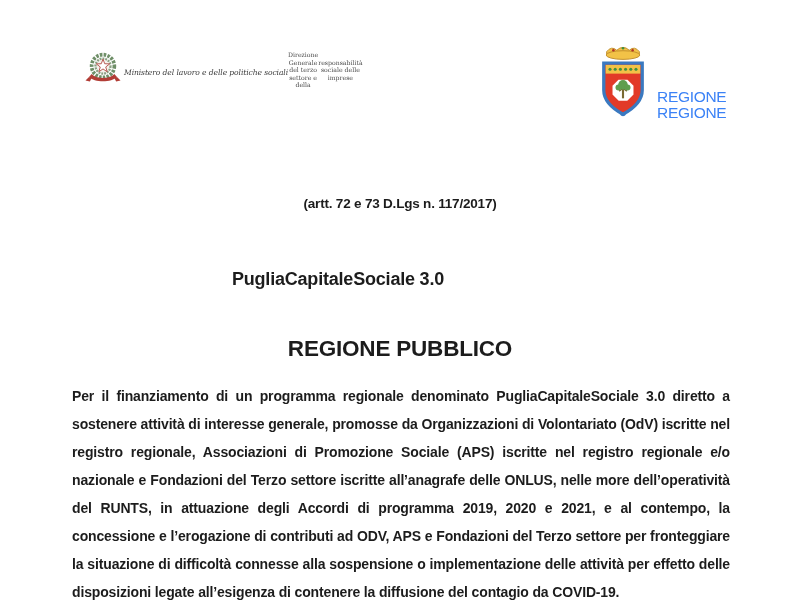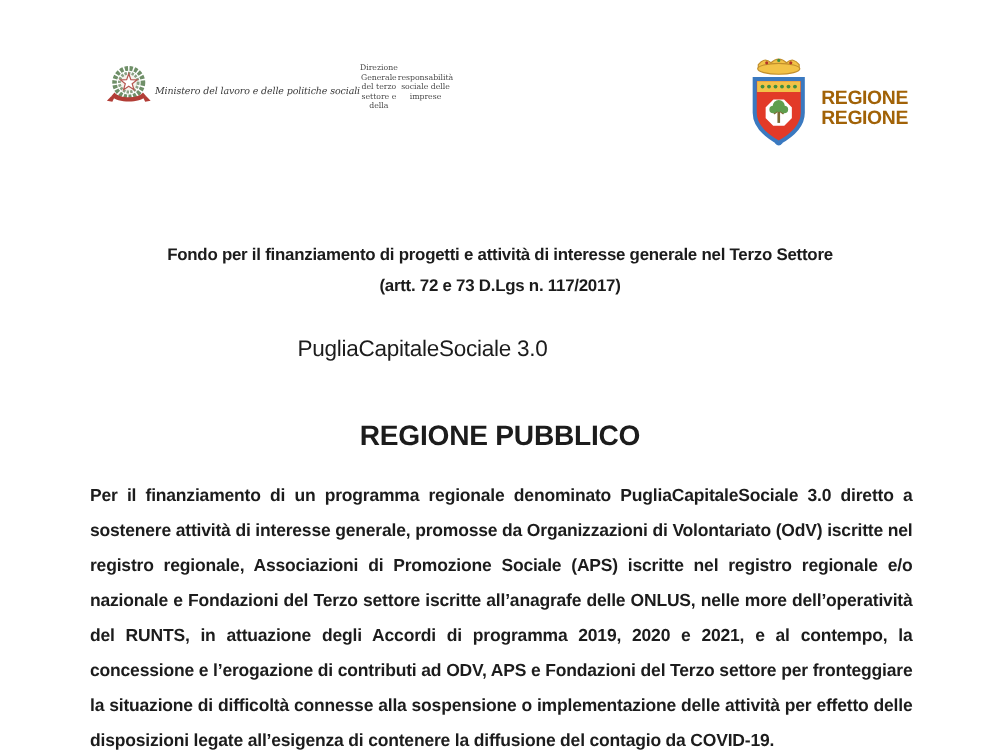--- a/index.html
+++ b/index.html
@@ -19,31 +19,31 @@
   }
   .ministry-dept{
     font-family:"DejaVu Serif", serif;font-size:6.2px;line-height:7.6px;color:#4a4a4a;
   }
   
   .region{
     position:absolute;left:598px;top:44px;display:flex;align-items:flex-start;
   }
   .region svg{display:block;}
   .region-name{
-    margin-left:9px;margin-top:27px;font-weight:bold;font-size:15.5px;
-    line-height:15.5px;letter-spacing:-0.3px;color:#a16207;
+    margin-left:9px;margin-top:45px;font-weight:normal;font-size:15.5px;
+    line-height:15.5px;letter-spacing:-0.3px;color:#3b82f6;
   }
   
   .doc-title{
     position:absolute;left:0;top:191px;width:800px;text-align:center;
     font-weight:bold;font-size:13.5px;line-height:25px;letter-spacing:-0.2px;
   }
   .program-name{
     position:absolute;left:0;top:269px;width:676px;text-align:center;
-    font-weight:normal;font-size:18px;letter-spacing:-0.2px;
+    font-weight:bold;font-size:18px;letter-spacing:-0.2px;
   }
   .heading{
     position:absolute;left:0;top:336px;width:800px;text-align:center;
     font-weight:bold;font-size:22.5px;letter-spacing:-0.2px;
   }
   .body-par{
     position:absolute;left:72px;top:382px;width:658px;
     font-weight:bold;font-size:14px;line-height:28px;letter-spacing:-0.15px;
     text-align:justify;
   }
@@ -102,21 +102,20 @@
       <path d="M22.5,73 Q26,77.5 29.5,73 Z" fill="#3a79c0"></path>
     </svg>
   </span>
   <div class="region-name">
     <div>REGIONE</div>
     <div>REGIONE</div>
   </div>
 </div>
 
 <div class="doc-title">
-  <div>Fondo per il finanziamento di progetti e attività di interesse generale nel Terzo Settore</div>
   <div>(artt. 72 e 73 D.Lgs n. 117/2017)</div>
 </div>
 
 <div class="program-name">PugliaCapitaleSociale 3.0</div>
 
 <div class="heading">REGIONE PUBBLICO</div>
 
 <div class="body-par">Per il finanziamento di un programma regionale denominato PugliaCapitaleSociale 3.0 diretto a sostenere attività di interesse generale, promosse da Organizzazioni di Volontariato (OdV) iscritte nel registro regionale, Associazioni di Promozione Sociale (APS) iscritte nel registro regionale e/o nazionale e Fondazioni del Terzo settore iscritte all’anagrafe delle ONLUS, nelle more dell’operatività del RUNTS, in attuazione degli Accordi di programma 2019, 2020 e 2021, e al contempo, la concessione e l’erogazione di contributi ad ODV, APS e Fondazioni del Terzo settore per fronteggiare la situazione di difficoltà connesse alla sospensione o implementazione delle attività per effetto delle disposizioni legate all’esigenza di contenere la diffusione del contagio da COVID-19.</div>
 
 </body></html>

